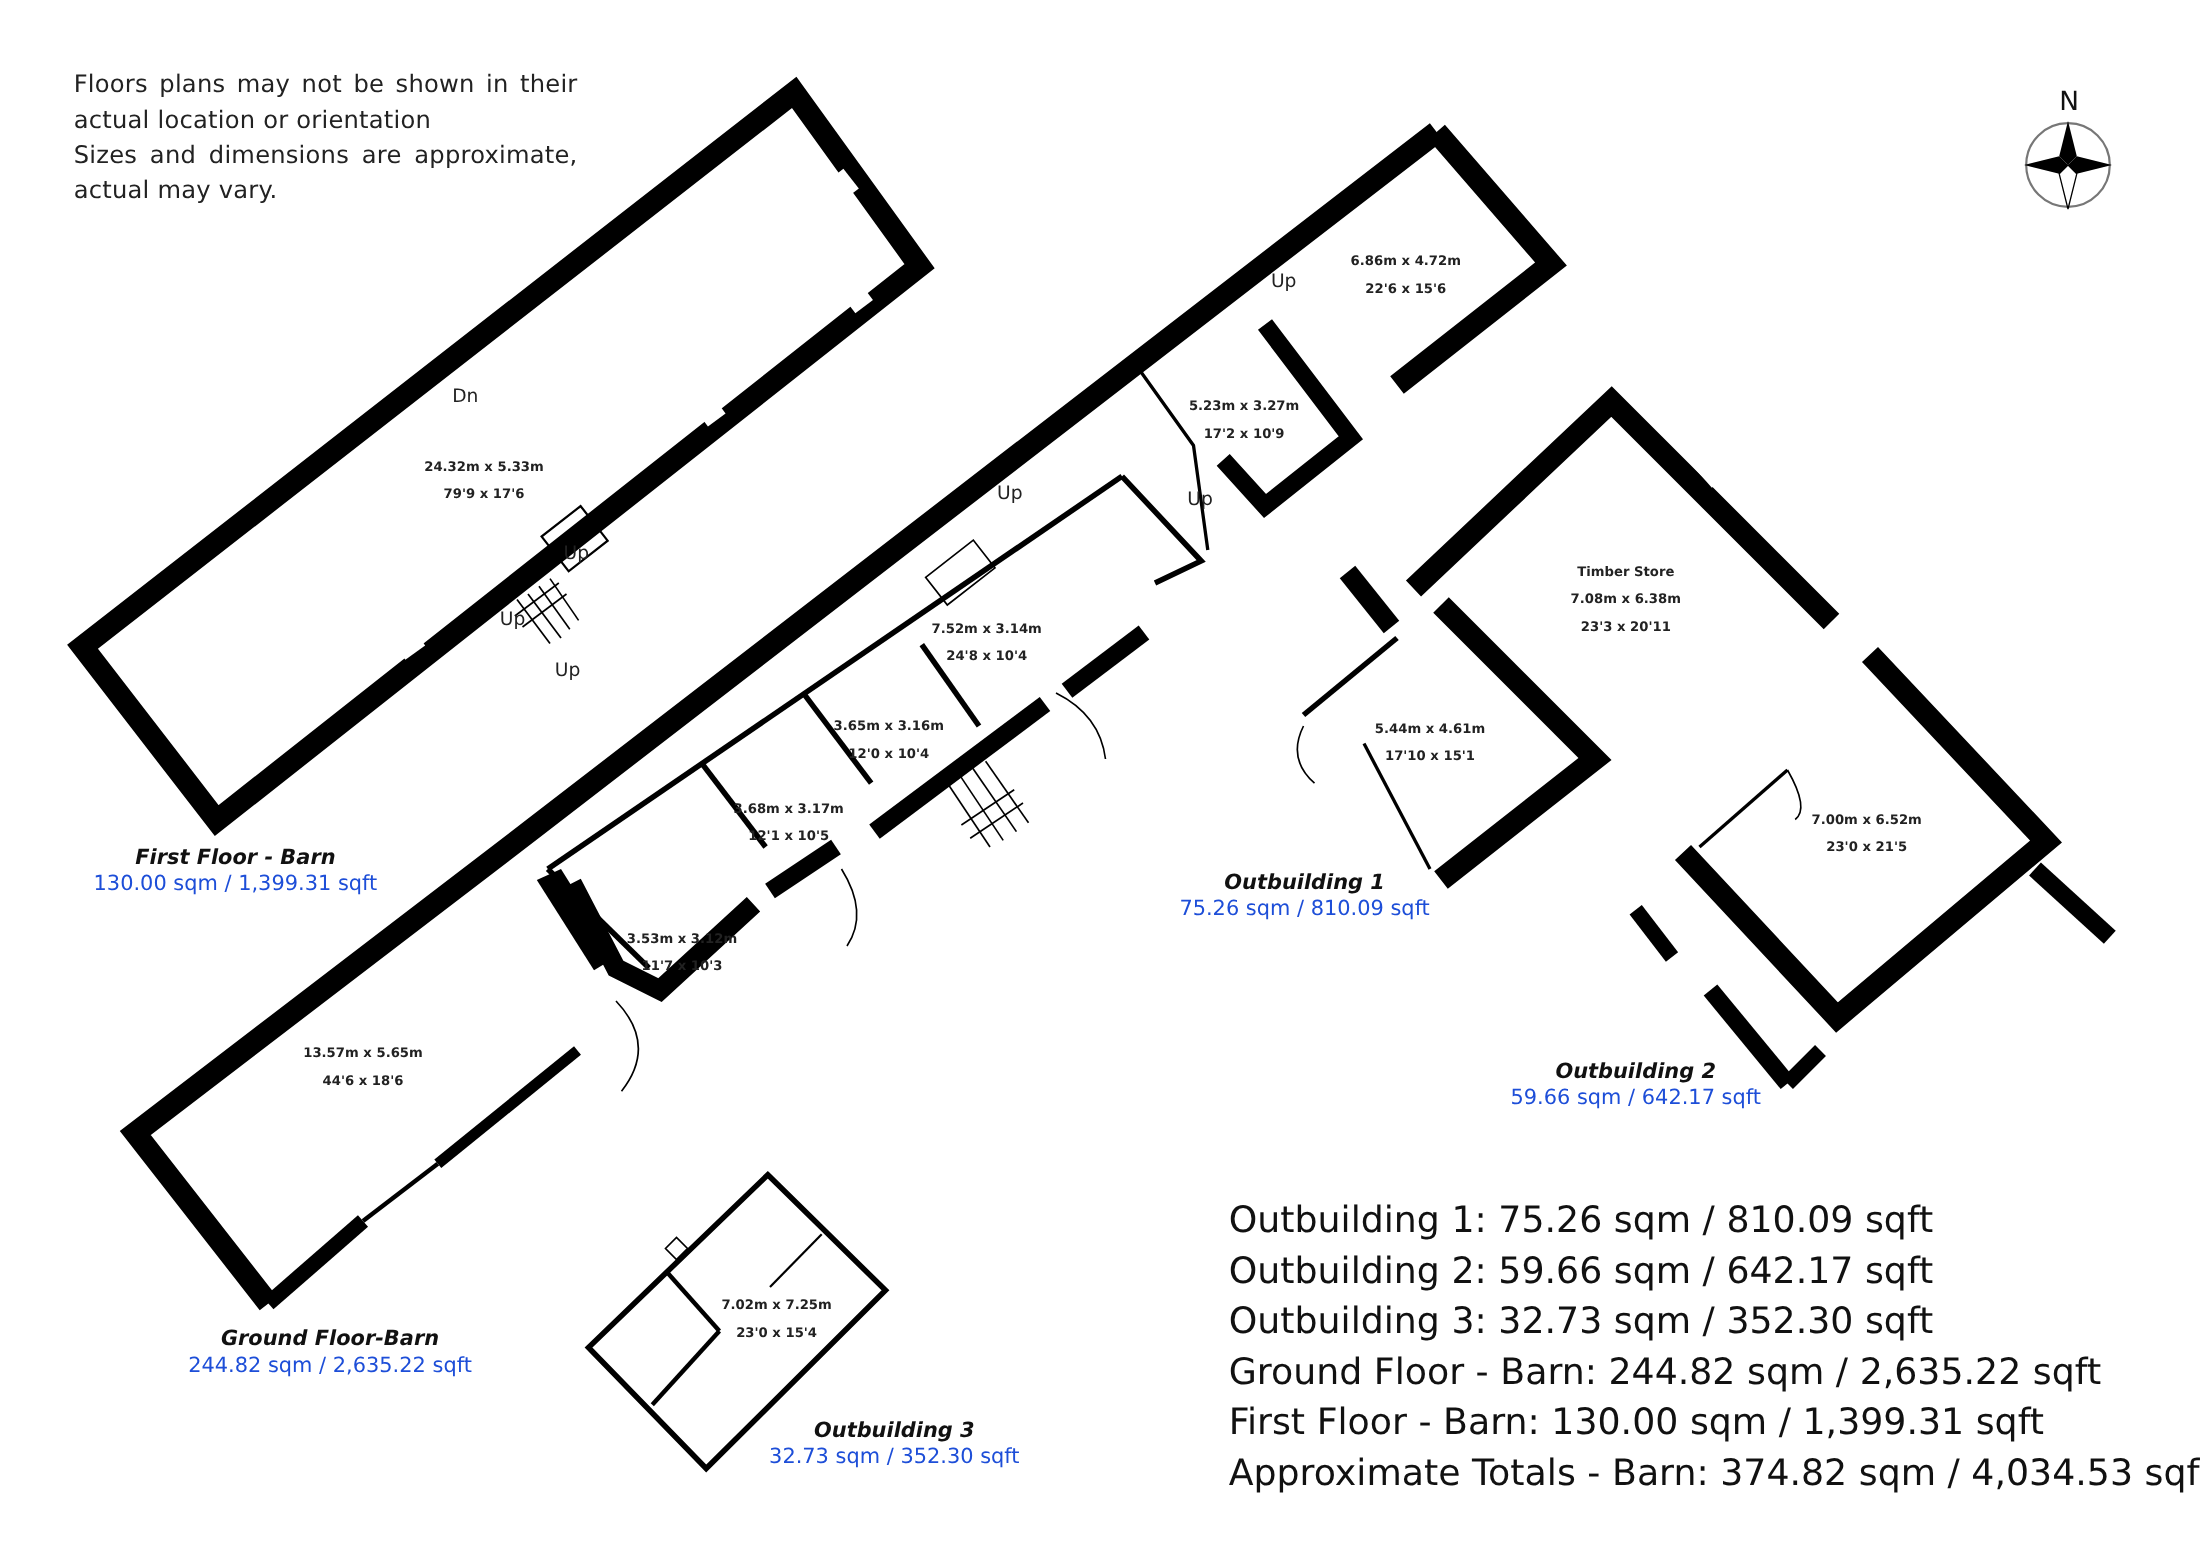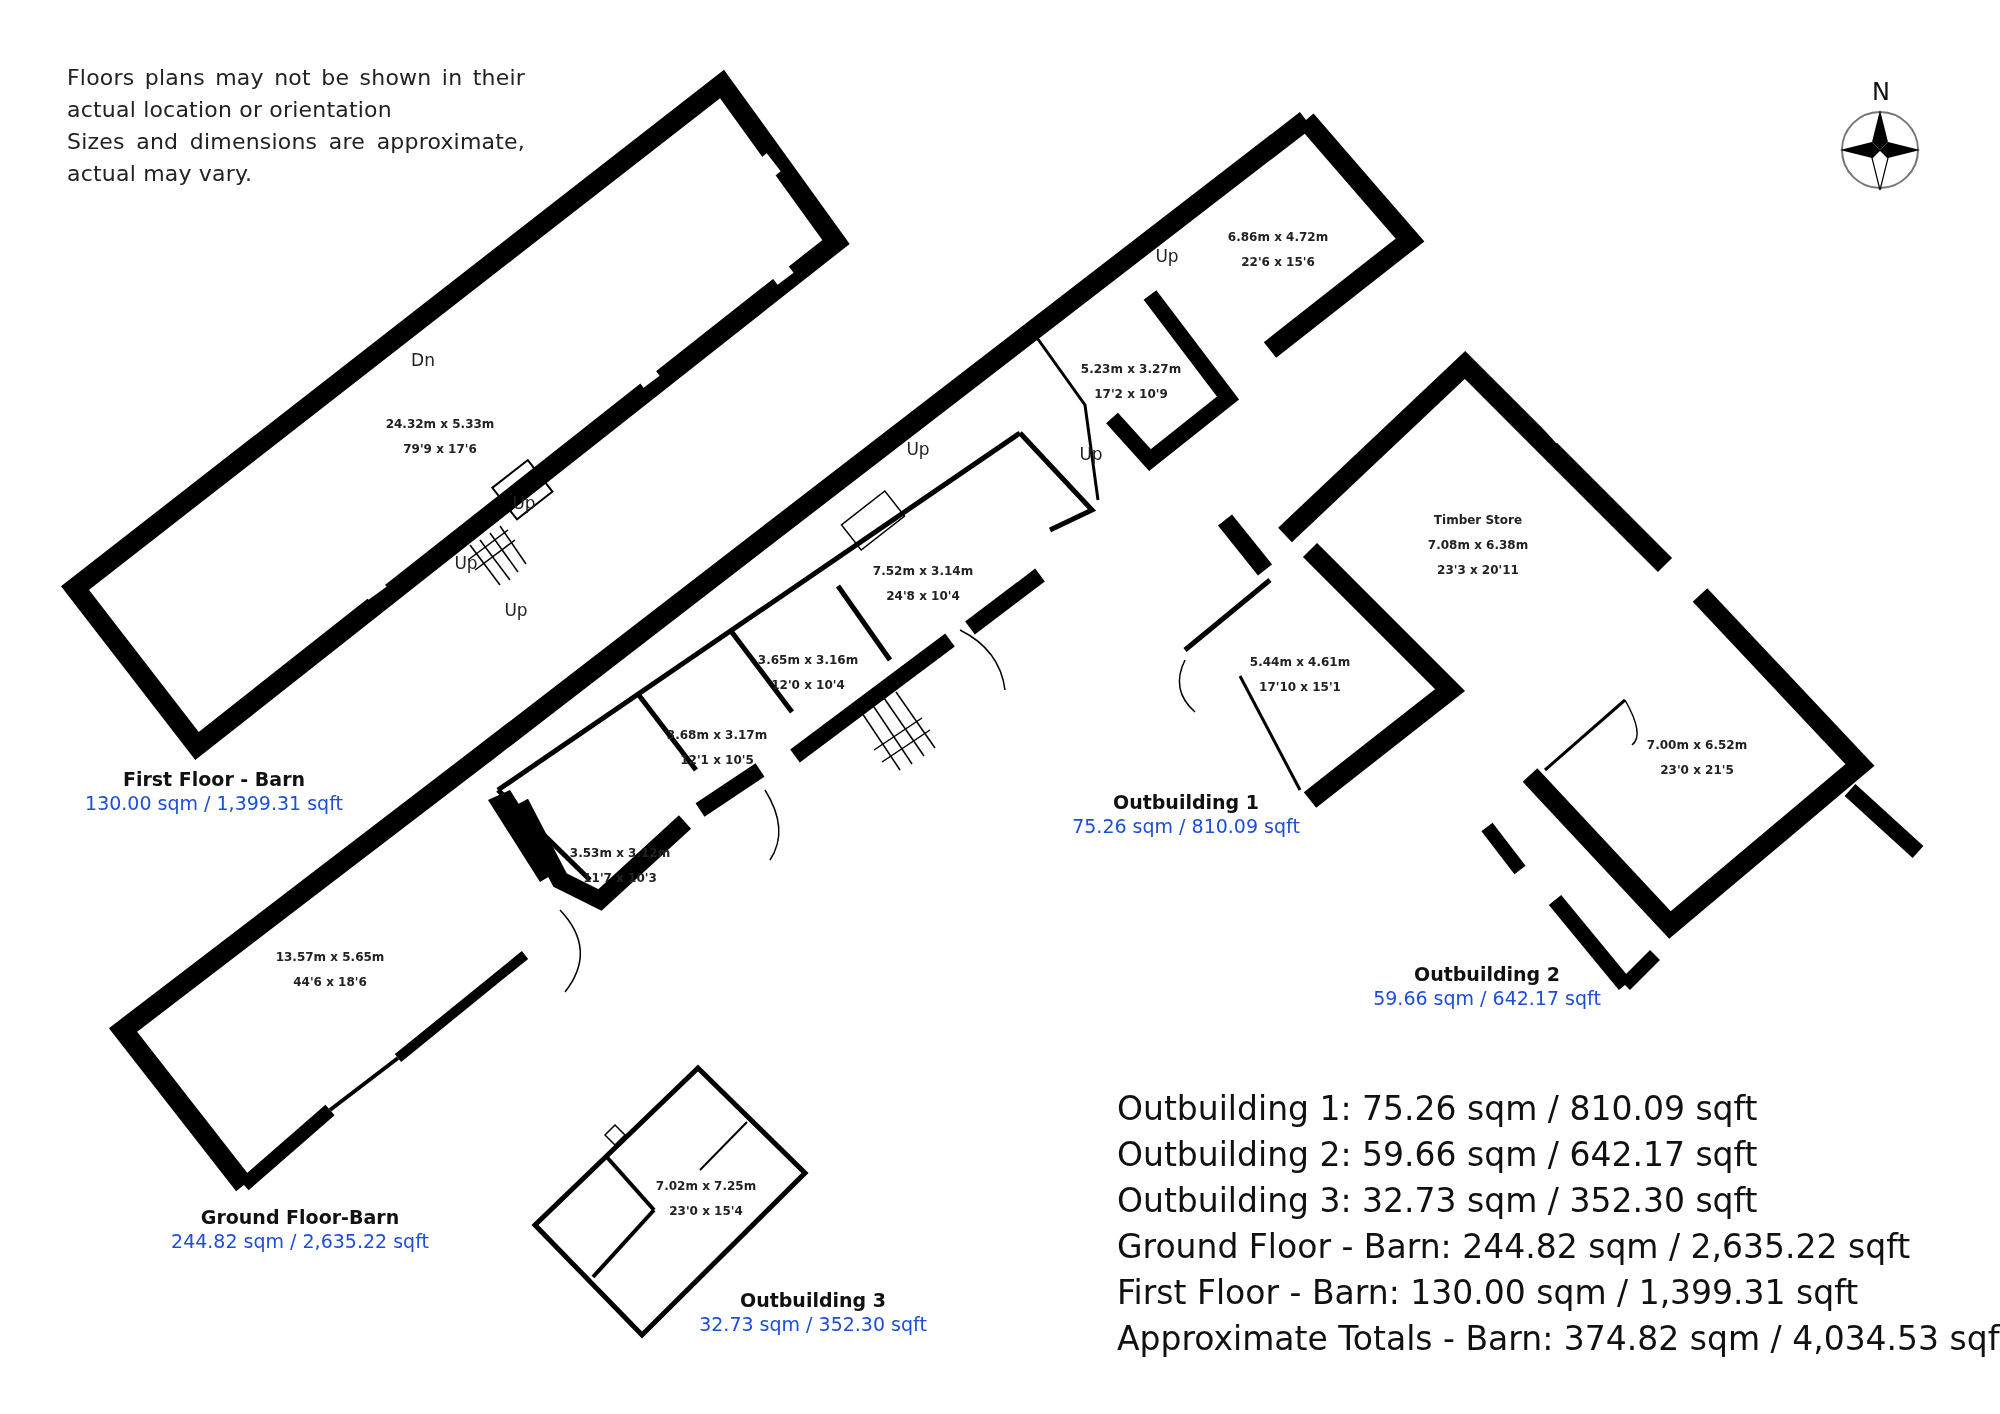--- a/index.html
+++ b/index.html
@@ -1,21 +1,21 @@
 <!DOCTYPE html>
 <html><head>
 <meta charset="utf-8">
 <style>
   html, body { margin:0; padding:0; background:#ffffff; }
   body { width:2000px; height:1414px; position:relative; overflow:hidden; font-family:"DejaVu Sans", sans-serif; color:#1a1a1a; }
   #plan { position:absolute; left:0; top:0; width:2000px; height:1414px; }
   .disclaimer { position:absolute; left:67px; top:62px; width:458px; font-size:22px; line-height:32px; text-align:justify; text-align-last:left; color:#222; letter-spacing:0.2px; }
   .disclaimer p { margin:0; }
   .lbl { position:absolute; transform:translate(-50%,-50%); white-space:nowrap; text-align:center; font-size:19px; color:#222; line-height:24px; }
-  .title { font-weight:bold; font-size:19px; color:#111; }
+  .title { font-weight:bold; font-size:19px; color:#111;font-style:italic; }
   .area { font-size:19px; color:#1d4ed8; }
   .room { font-size:12px; line-height:25px;font-weight:bold; }
   .up { font-size:17px; }
   .summary { position:absolute; left:1117px; top:1086px; font-size:33px; line-height:46px; color:#111; }
   .summary div { white-space:nowrap; }
   .compass { position:absolute; left:1836px; top:78px; width:90px; height:120px; }
   .compass .n { position:absolute; left:0; width:90px; top:0; text-align:center; font-size:24px; color:#111; }
 </style>
 </head>
 <body>
@@ -152,21 +152,21 @@
   <div>11'7 x 10'3</div>
 </div>
 <div class="lbl room" style="left:717px; top:748px;">
   <div>3.68m x 3.17m</div>
   <div>12'1 x 10'5</div>
 </div>
 <div class="lbl room" style="left:808px; top:673px;">
   <div>3.65m x 3.16m</div>
   <div>12'0 x 10'4</div>
 </div>
-<div class="lbl room" style="left:923px; top:584px;">
+<div class="lbl room" style="left:897px; top:584px;">
   <div>7.52m x 3.14m</div>
   <div>24'8 x 10'4</div>
 </div>
 <div class="lbl room" style="left:1131px; top:382px;">
   <div>5.23m x 3.27m</div>
   <div>17'2 x 10'9</div>
 </div>
 <div class="lbl room" style="left:1278px; top:250px;">
   <div>6.86m x 4.72m</div>
   <div>22'6 x 15'6</div>

